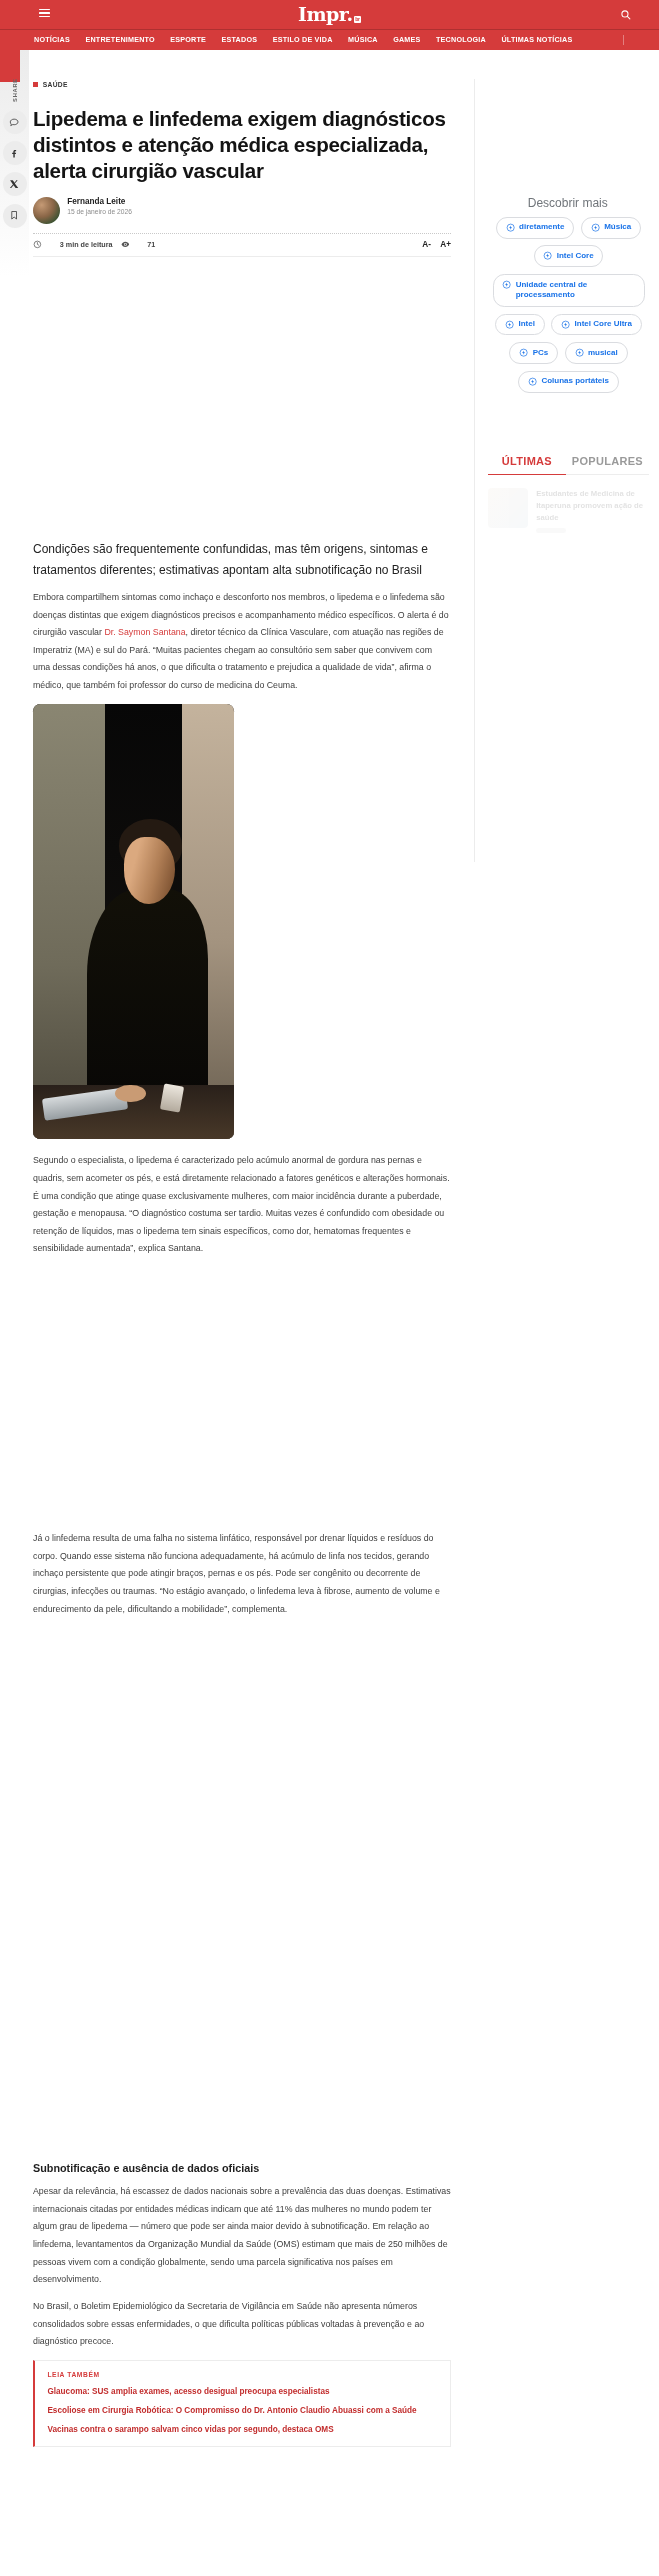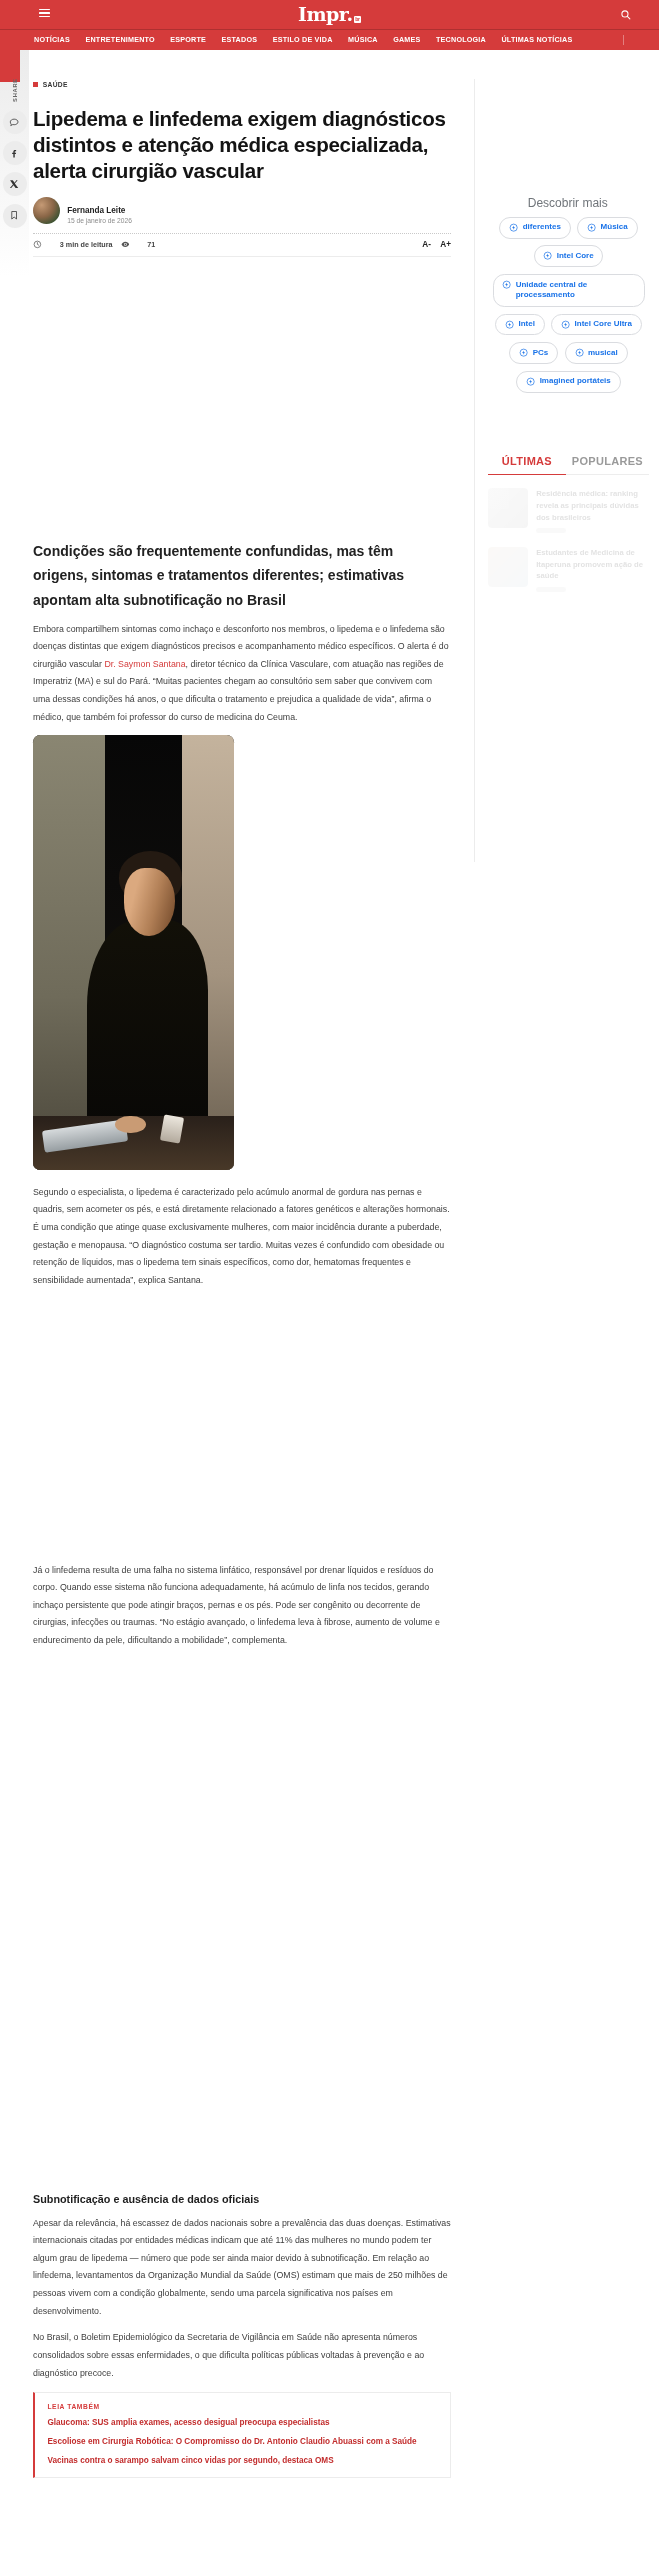--- a/index.html
+++ b/index.html
@@ -28,34 +28,34 @@
 
   
   .content{position:absolute;top:49px;left:0;right:0}
   .article-col{margin-left:33px;width:418px;padding-top:32px}
 
   .category{display:flex;align-items:center;gap:4.6px;font-size:6.7px;font-weight:bold;color:#333;letter-spacing:0.3px}
   .cat-square{width:5.2px;height:5.2px;background:#d53b3b;flex:none}
 
   h1.title{margin:17.5px 0 0;font-size:20.6px;line-height:1.27;font-weight:800;color:#141414;letter-spacing:-0.3px;font-family:"Liberation Sans",sans-serif}
 
-  .author-row{display:flex;align-items:flex-end;gap:7.2px;margin-top:13.4px}
+  .author-row{display:flex;align-items:flex-start;gap:7.2px;margin-top:13.4px}
   .avatar{width:27px;height:27px;border-radius:50%;flex:none;background:radial-gradient(circle at 32% 30%,#c59a75,#8a6647 45%,#3c5232 78%,#24301d)}
   .author-name{font-size:8.2px;font-weight:bold;color:#222}
   .author-date{font-size:6.7px;color:#8c8c8c;margin-top:2.1px}
 
   .meta-row{display:flex;align-items:center;margin-top:8.2px;padding:6.7px 0;border-top:0.5px dotted #c9c9c9;border-bottom:0.5px solid #ececec;color:#444;font-size:7.2px;font-weight:bold}
   .meta-item{display:flex;align-items:flex-start;gap:18px;margin-right:8px}
   .meta-item svg{width:8.8px;height:8.8px;display:block}
   .font-controls{margin-left:auto;display:flex;gap:9.3px}
   .font-btn{background:none;border:none;font-weight:bold;font-size:8.2px;color:#222;cursor:pointer;padding:0}
 
   
   .ad-gap{width:100%}
-  .lead{font-size:14px;line-height:1.75;font-weight:bold;color:#222;margin:0 0 8.2px}
+  .lead{font-size:12px;line-height:1.75;font-weight:normal;color:#222;margin:0 0 8.2px}
   .para{font-size:8.8px;line-height:2;color:#3d3d3d;margin:0 0 9.3px}
   .inline-link{color:#d53b3b;text-decoration:none}
   .sec-h{font-size:10.8px;color:#1e1e1e;margin:14.4px 0 9.3px;font-weight:800}
 
   .readmore{border:0.5px solid #ececec;border-left:2.1px solid #d53b3b;padding:10.3px 12.4px;margin:5.2px 0 12.4px;display:flex;flex-direction:column;gap:7.2px}
   .rm-label{color:#d53b3b;font-size:6.7px;font-weight:800;letter-spacing:0.6px}
   .rm-link{color:#c22d2d;font-size:8.2px;font-weight:bold;text-decoration:none;line-height:1.45}
 
   
   .photo{position:relative;width:201px;height:435px;border-radius:7.2px;overflow:hidden;background:#0e0d0b;margin:4.1px 0 13.4px}
@@ -238,21 +238,21 @@
     <aside class="sidebar">
       <div class="discover">
         <span class="disc-label">Descobrir mais</span>
         <span style="display:contents"><a class="pill">
               <span class="pill-ic">
                 <svg viewBox="0 0 24 24">
                   <circle cx="12" cy="12" r="9.2" fill="none" stroke="#1a73e8" stroke-width="1.8"></circle>
                   <path d="M13 6.3L8.2 13.1h3.3l-.9 4.6 4.9-6.8h-3.4z" fill="#1a73e8"></path>
                 </svg>
               </span>
-              <span>diferentes</span>
+              <span>diretamente</span>
             </a><a class="pill">
               <span class="pill-ic">
                 <svg viewBox="0 0 24 24">
                   <circle cx="12" cy="12" r="9.2" fill="none" stroke="#1a73e8" stroke-width="1.8"></circle>
                   <path d="M13 6.3L8.2 13.1h3.3l-.9 4.6 4.9-6.8h-3.4z" fill="#1a73e8"></path>
                 </svg>
               </span>
               <span>Música</span>
             </a><a class="pill">
               <span class="pill-ic">
@@ -302,37 +302,30 @@
                 </svg>
               </span>
               <span>musical</span>
             </a><a class="pill">
               <span class="pill-ic">
                 <svg viewBox="0 0 24 24">
                   <circle cx="12" cy="12" r="9.2" fill="none" stroke="#1a73e8" stroke-width="1.8"></circle>
                   <path d="M13 6.3L8.2 13.1h3.3l-.9 4.6 4.9-6.8h-3.4z" fill="#1a73e8"></path>
                 </svg>
               </span>
-              <span>Imagined portáteis</span>
+              <span>Colunas portáteis</span>
             </a></span>
       </div>
 
       <div class="tabs">
         <button class="tab active">ÚLTIMAS</button>
         <button class="tab inactive">POPULARES</button>
       </div>
 
       <div class="sidebar-posts">
-          <div class="spost">
-            <div class="spost-thumb thumb0"></div>
-            <div class="spost-body">
-              <div class="spost-title">Residência médica: ranking revela as principais dúvidas dos brasileiros</div>
-              <div class="spost-meta"></div>
-            </div>
-          </div>
           <div class="spost">
             <div class="spost-thumb thumb3"></div>
             <div class="spost-body">
               <div class="spost-title">Estudantes de Medicina de Itaperuna promovem ação de saúde</div>
               <div class="spost-meta"></div>
             </div>
           </div>
         </div>
     </aside>
 

